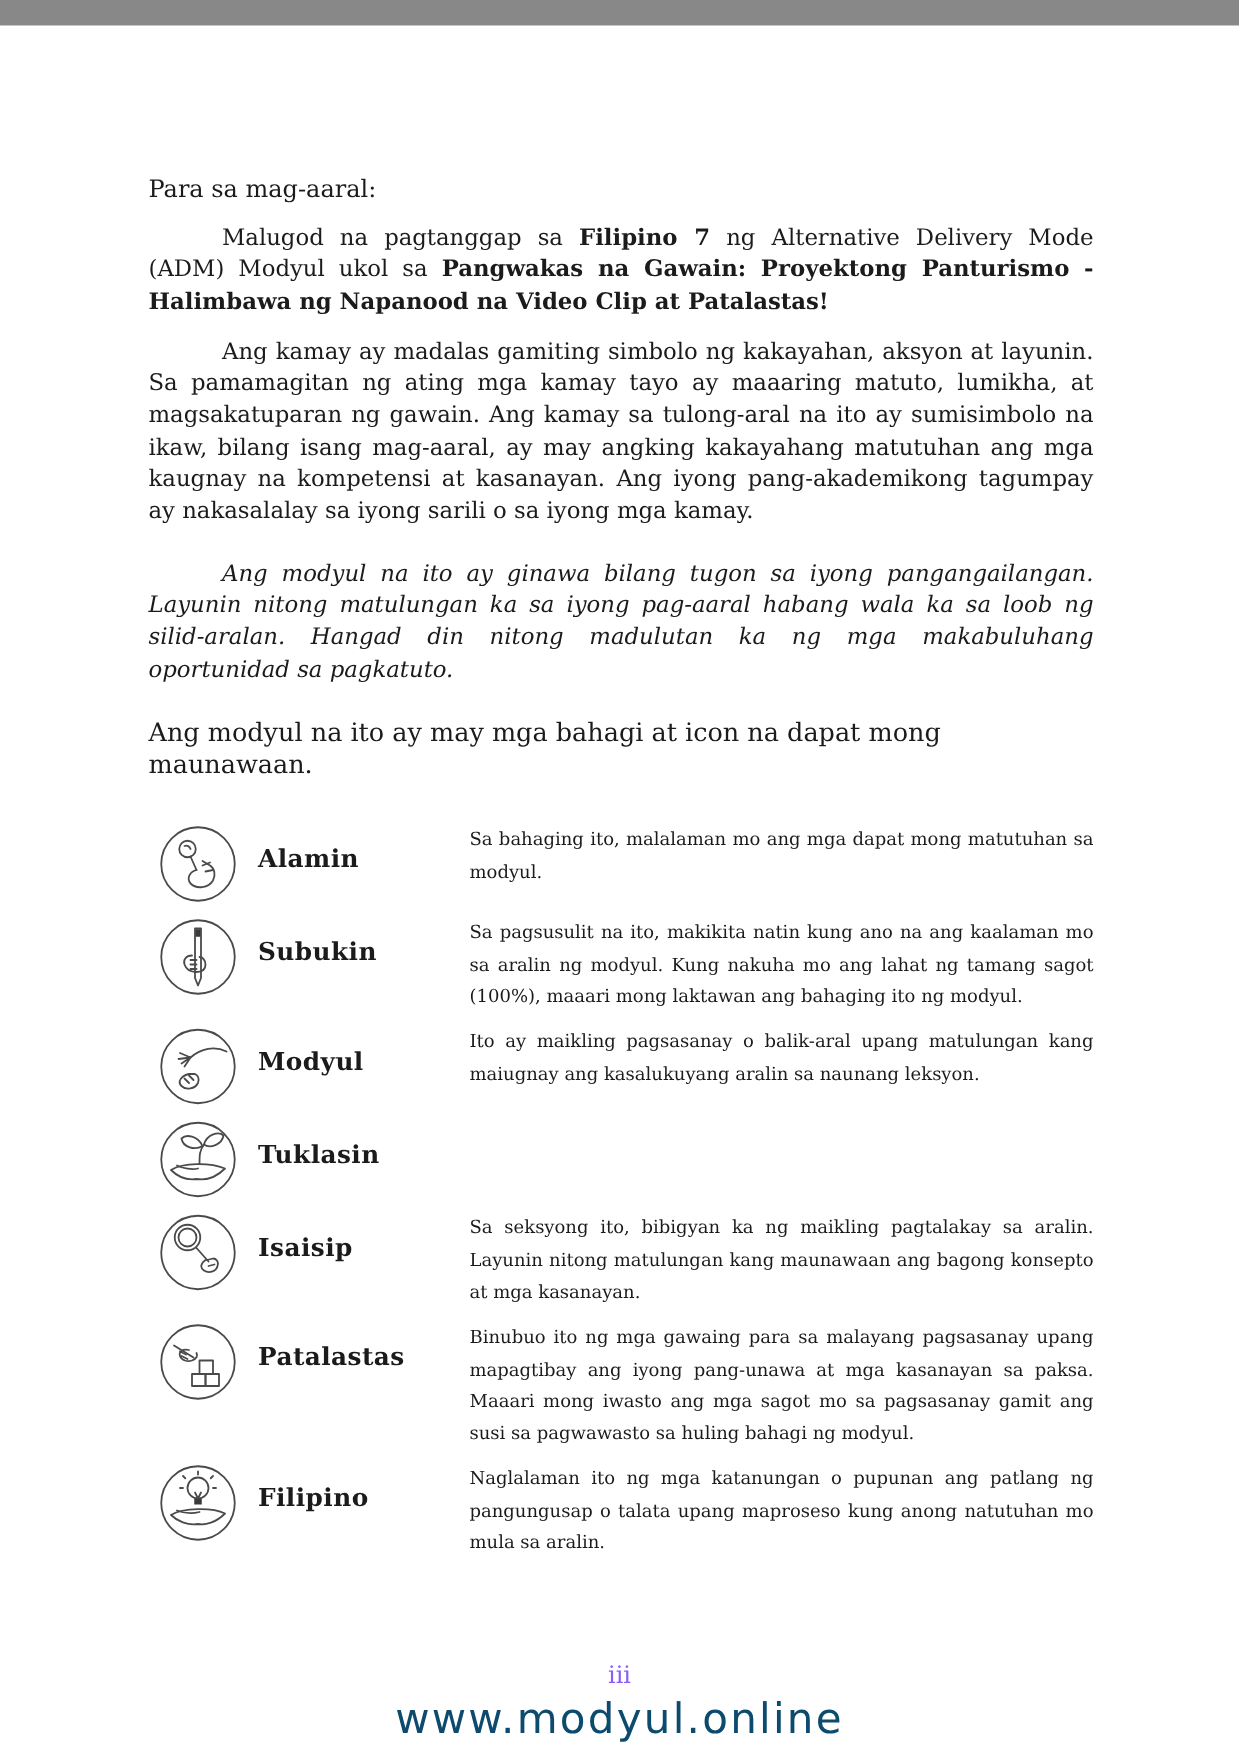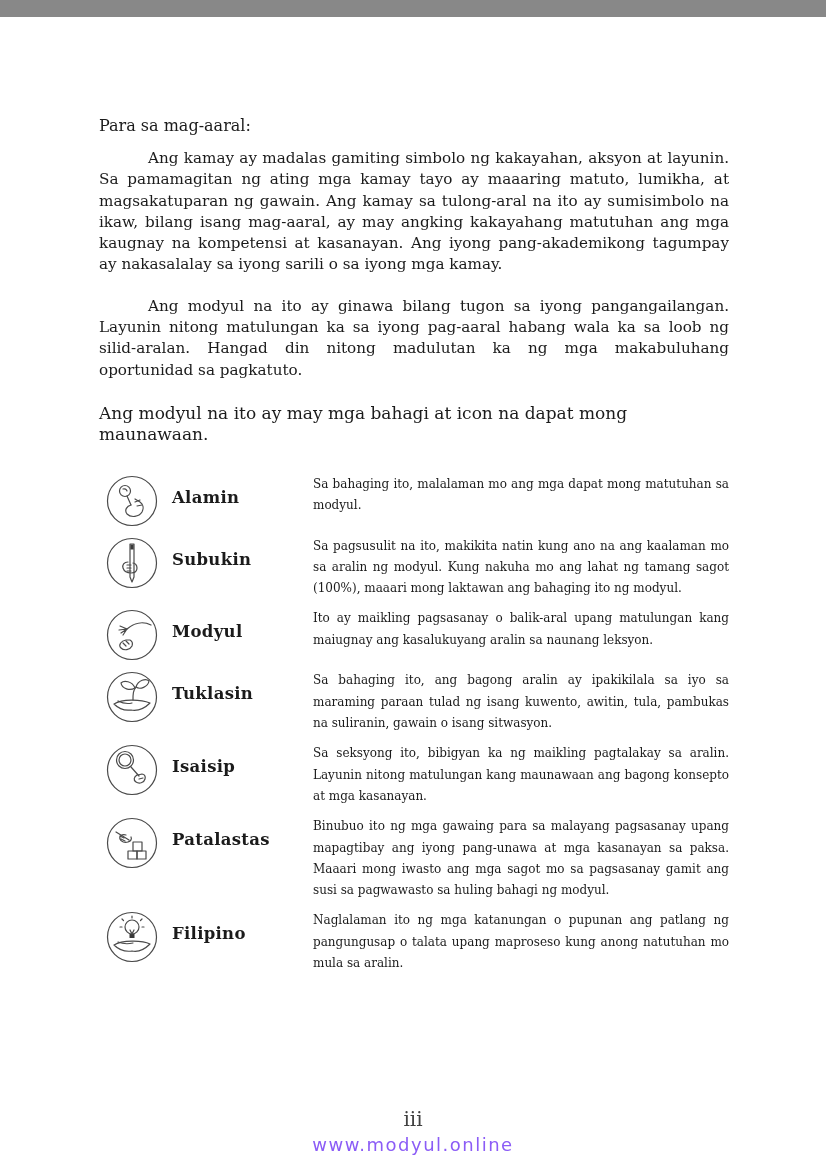--- a/index.html
+++ b/index.html
@@ -25,21 +25,21 @@
     line-height: 21px;
     font-weight: normal;
   }
   p.body-par {
     font-size: 15.2px;
     line-height: 21.3px;
     text-align: justify;
     text-indent: 49px;
     margin-top: 12px;
   }
-  p.body-par.gap-large { margin-top: 20px; }
+  p.body-par.gap-large { margin-top: 20px; font-style: italic; }
   p.lead-in {
     font-size: 17px;
     line-height: 21.3px;
     margin-top: 22px;
     text-indent: 0;
   }
   .icon-table { margin-top: 27px; }
   .icon-row {
     display: flex;
     align-items: flex-start;
@@ -68,41 +68,42 @@
     padding-top: 1px;
   }
   .footer {
     position: absolute;
     left: 0;
     top: 1090px;
     width: 100%;
     text-align: center;
   }
   .page-number {
-    font-size: 20px;
-    color: #404040;
+    font-size: 16px;
+    color: #8b5cf6;
   }
   .watermark {
     margin-top: 3px;
     font-family: "DejaVu Sans", "Liberation Sans", sans-serif;
-    font-size: 18px;
+    font-size: 28px;
     letter-spacing: 1.5px;
-    color: #8b5cf6;
+    color: #0c4a6e;
   }
   .ic { stroke: #4a4a4a; fill: none; stroke-width: 1.2; stroke-linecap: round; stroke-linejoin: round; }
   .ic-fill { fill: #3a3a3a; stroke: none; }
 </style>
 </head>
 <body>
 
 <div class="page">
   <div class="content">
 
     <div class="heading">Para sa mag-aaral:</div>
 
+    <p class="body-par"><span>Malugod na pagtanggap sa </span><b>Filipino 7</b><span> ng Alternative Delivery Mode (ADM) Modyul ukol sa </span><b>Pangwakas na Gawain: Proyektong Panturismo - Halimbawa ng Napanood na Video Clip at Patalastas!</b></p>
 
     <p class="body-par">Ang kamay ay madalas gamiting simbolo ng kakayahan, aksyon at layunin. Sa pamamagitan ng ating mga kamay tayo ay maaaring matuto, lumikha, at magsakatuparan ng gawain. Ang kamay sa tulong-aral na ito ay sumisimbolo na ikaw, bilang isang mag-aaral, ay may angking kakayahang matutuhan ang mga kaugnay na kompetensi at kasanayan. Ang iyong pang-akademikong tagumpay ay nakasalalay sa iyong sarili o sa iyong mga kamay.</p>
 
     <p class="body-par gap-large">Ang modyul na ito ay ginawa bilang tugon sa iyong pangangailangan. Layunin nitong matulungan ka sa iyong pag-aaral habang wala ka sa loob ng silid-aralan. Hangad din nitong madulutan ka ng mga makabuluhang oportunidad sa pagkatuto.</p>
 
     <p class="lead-in">Ang modyul na ito ay may mga bahagi at icon na dapat mong maunawaan.</p>
 
     <div class="icon-table">
 
       <div class="icon-row">
@@ -161,21 +162,20 @@
               <circle class="ic" cx="26" cy="26" r="24.5"></circle>
               <path class="ic" d="M27 29 c0 -6 0 -9 3 -13"></path>
               <path class="ic" d="M29 17 c-3 -7 -11 -8 -14 -5 c1 6 9 8 14 5 z"></path>
               <path class="ic" d="M30 16 c2 -7 10 -9 13 -6 c-1 6 -9 9 -13 6 z"></path>
               <path class="ic" d="M8 33 c8 -5 26 -5 36 -1 c-6 6 -13 8 -19 7 c-7 1 -13 -2 -17 -6 z"></path>
               <path class="ic" d="M12 30 c4 2 10 3 14 2"></path>
             </svg>
           </span>
         </div>
         <div class="label-cell">Tuklasin</div>
-        <div class="desc-cell">Sa bahaging ito, ang bagong aralin ay ipakikilala sa iyo sa maraming paraan tulad ng isang kuwento, awitin, tula, pambukas na suliranin, gawain o isang sitwasyon.</div>
       </div>
 
       <div class="icon-row">
         <div class="icon-cell">
           <span>
             <svg width="52" height="52" viewBox="0 0 52 52">
               <circle class="ic" cx="26" cy="26" r="24.5"></circle>
               <circle class="ic" cx="19" cy="16" r="8.5"></circle>
               <circle class="ic" cx="19" cy="16" r="6"></circle>
               <path class="ic" d="M25 23 l8 9"></path>

